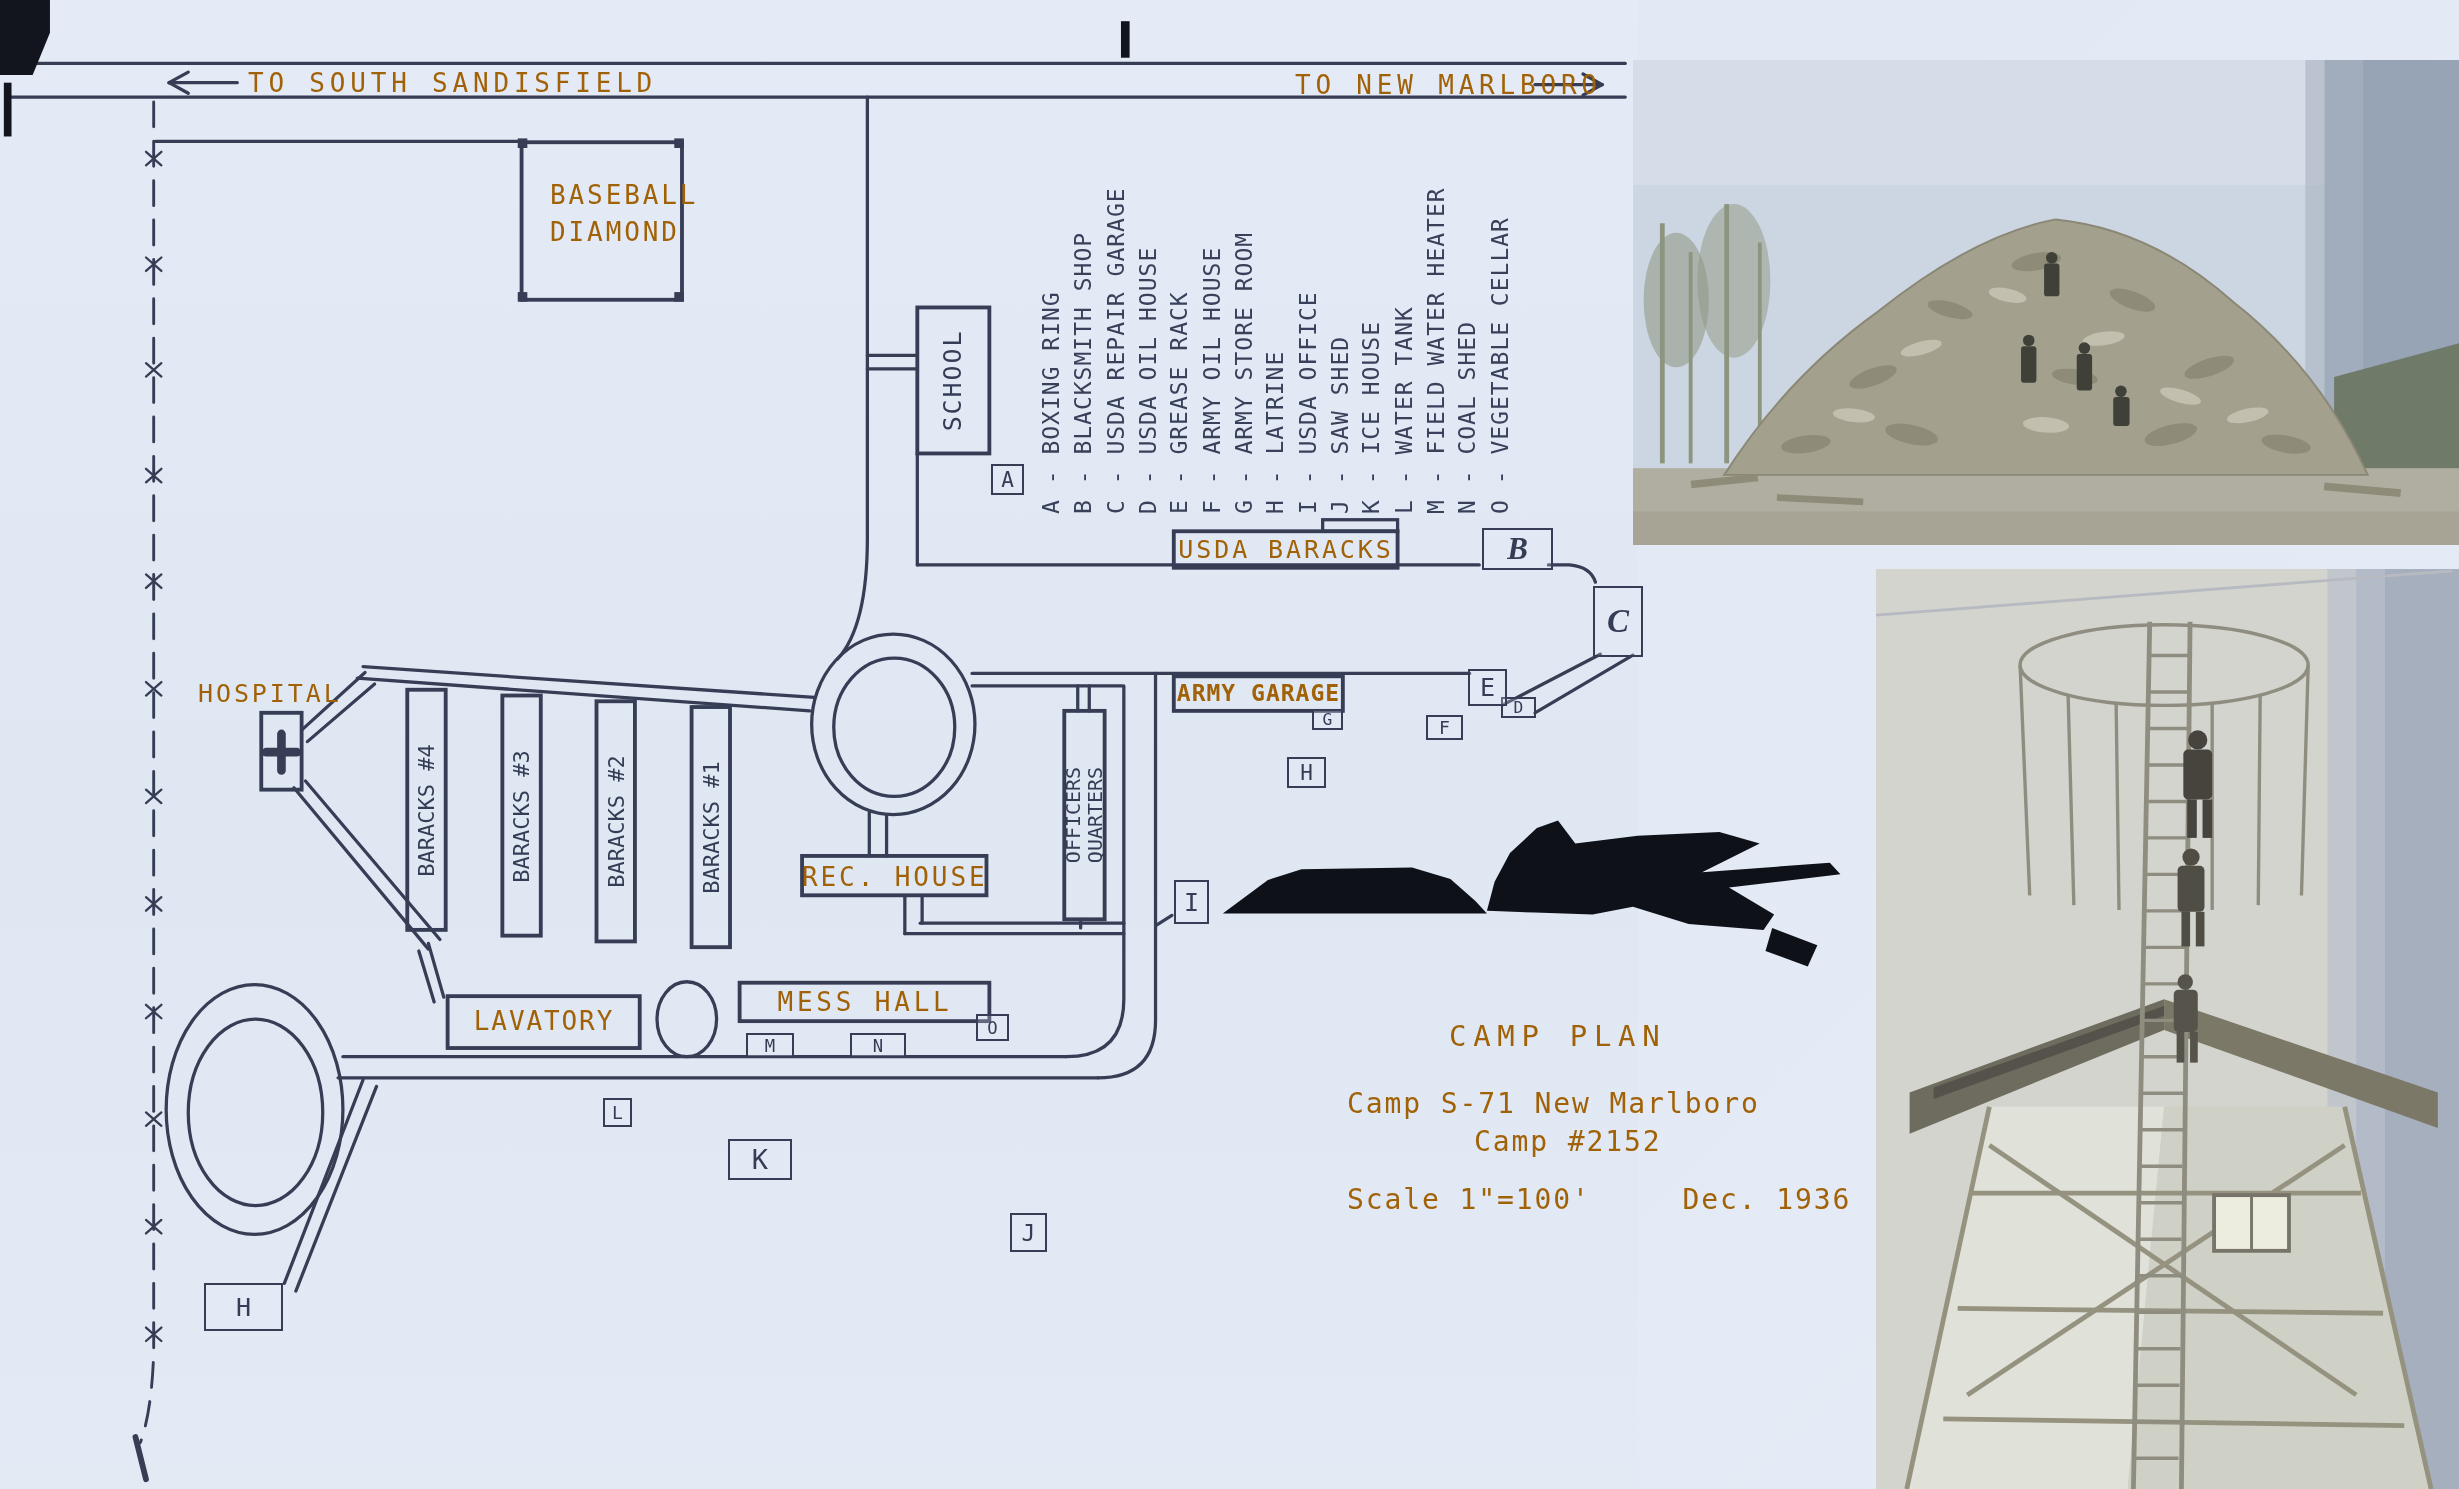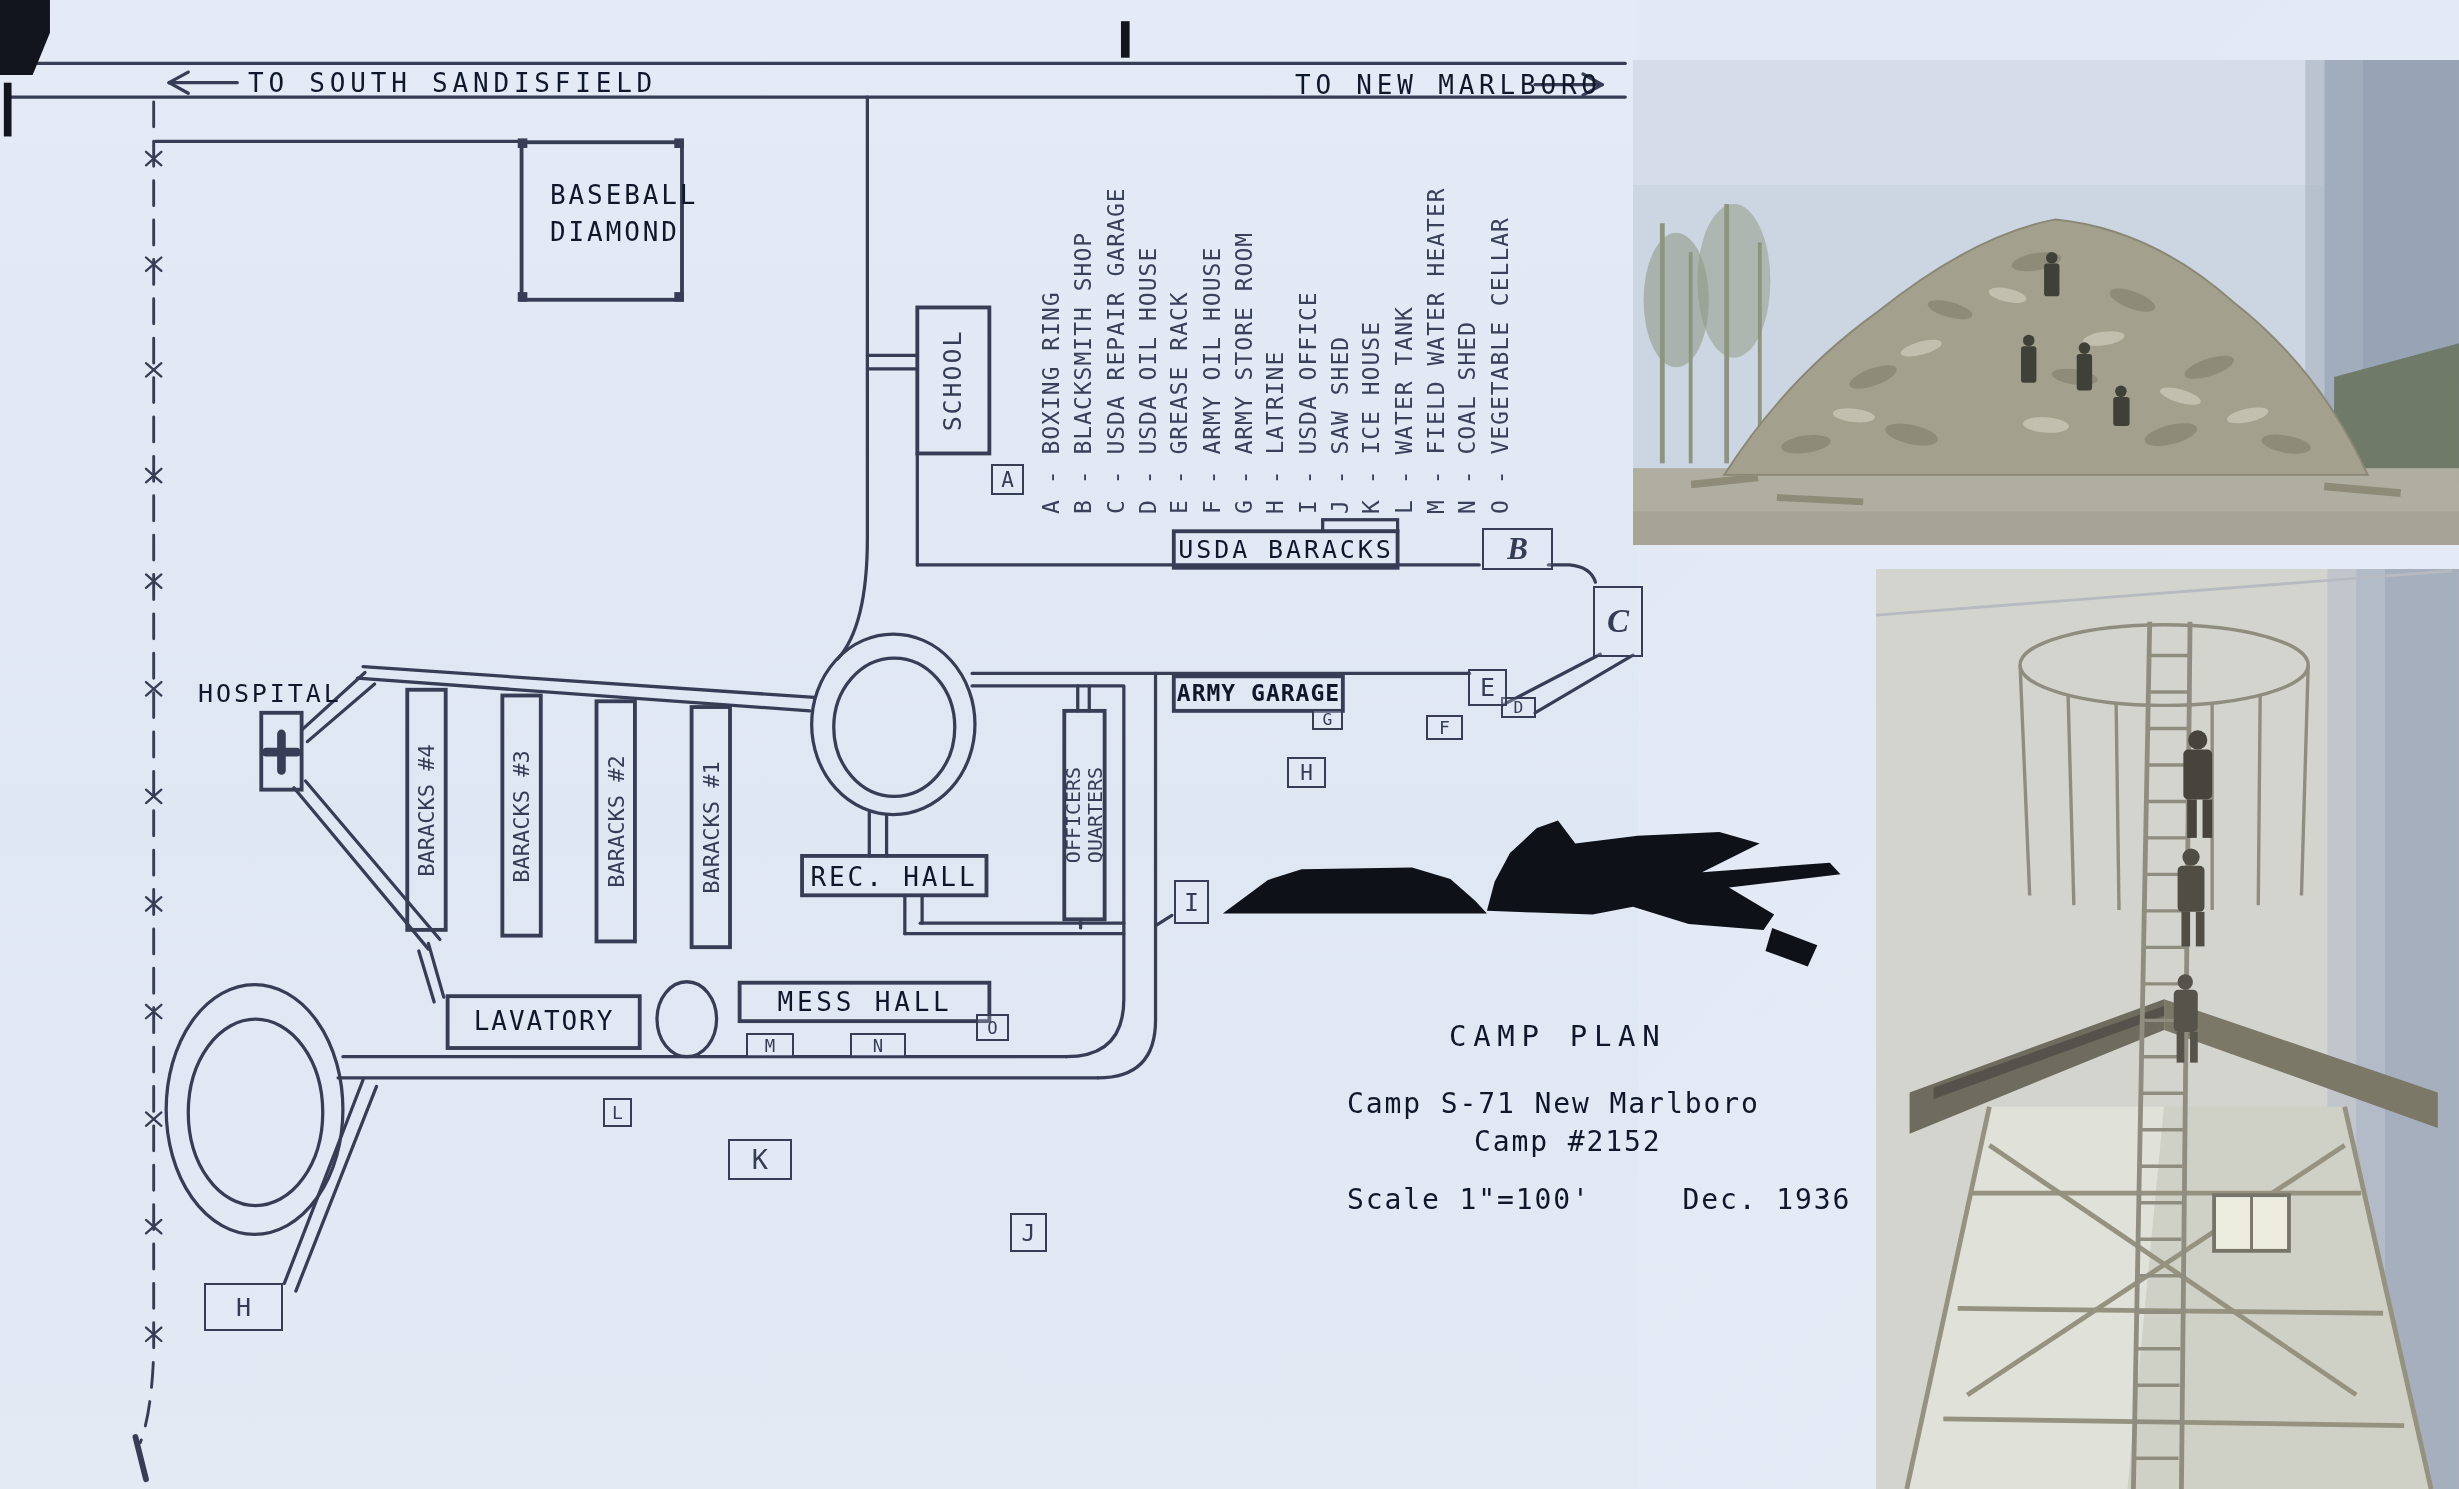--- a/index.html
+++ b/index.html
@@ -2,21 +2,21 @@
 <html><head>
 <meta charset="utf-8">
 <style>
   html,body{margin:0;padding:0;}
   body{width:2459px;height:1489px;position:relative;overflow:hidden;
        background:linear-gradient(135deg,#e9eef7 0%,#e2e9f4 45%,#e6ecf6 100%);
        font-family:"DejaVu Sans Mono",monospace;}
   #stage{position:absolute;inset:0;}
   .paper{position:absolute;left:0;top:0;width:1638px;height:1489px;
          background:linear-gradient(180deg,#e4ebf6 0%,#dfe7f3 55%,#e3eaf4 100%);}
-  .lbl{position:absolute;color:#0f172a;white-space:nowrap;line-height:1.15;}
+  .lbl{position:absolute;color:#a16207;white-space:nowrap;line-height:1.15;}
   .vbox{position:absolute;display:flex;align-items:center;justify-content:center;}
   .vbox .vt{transform:rotate(-90deg);white-space:nowrap;color:#353c55;}
   .legend-item{position:absolute;top:488px;transform:rotate(-90deg);
                transform-origin:0 100%;font-size:23px;letter-spacing:1px;
                color:#39405a;white-space:nowrap;}
   .marker{position:absolute;border:2.9px solid #363d55;color:#353c55;
           display:flex;align-items:center;justify-content:center;
           background:rgba(230,237,247,0.25);}
   .script{font-family:"Liberation Serif",serif;font-style:italic;font-weight:bold;}
   svg{position:absolute;left:0;top:0;}
@@ -182,21 +182,21 @@
   <div class="vbox" style="left:502px;top:696px;width:38px;height:240px;">
     <span class="vt" style="font-size:22px;">BARACKS #3</span>
   </div>
   <div class="vbox" style="left:597px;top:701px;width:38px;height:240px;">
     <span class="vt" style="font-size:22px;">BARACKS #2</span>
   </div>
   <div class="vbox" style="left:692px;top:707px;width:38px;height:240px;">
     <span class="vt" style="font-size:22px;">BARACKS #1</span>
   </div>
 
-  <div class="lbl" style="left:802px;top:863px;width:184px;text-align:center;font-size:26px;letter-spacing:2.9px;">REC. HALL</div>
+  <div class="lbl" style="left:802px;top:863px;width:184px;text-align:center;font-size:26px;letter-spacing:2.9px;">REC. HOUSE</div>
 
   <div class="lbl" style="left:448px;top:1007px;width:192px;text-align:center;font-size:26px;letter-spacing:1.9px;">LAVATORY</div>
 
   <div class="lbl" style="left:740px;top:988px;width:250px;text-align:center;font-size:26px;letter-spacing:3.8px;">MESS HALL</div>
 
   <div class="vbox" style="left:1064px;top:711px;width:40px;height:208px;">
     <span class="vt" style="font-size:20px;text-align:center;line-height:1.1;">
       <span style="display:block;">OFFICERS</span>
       <span style="display:block;">QUARTERS</span>
     </span>

